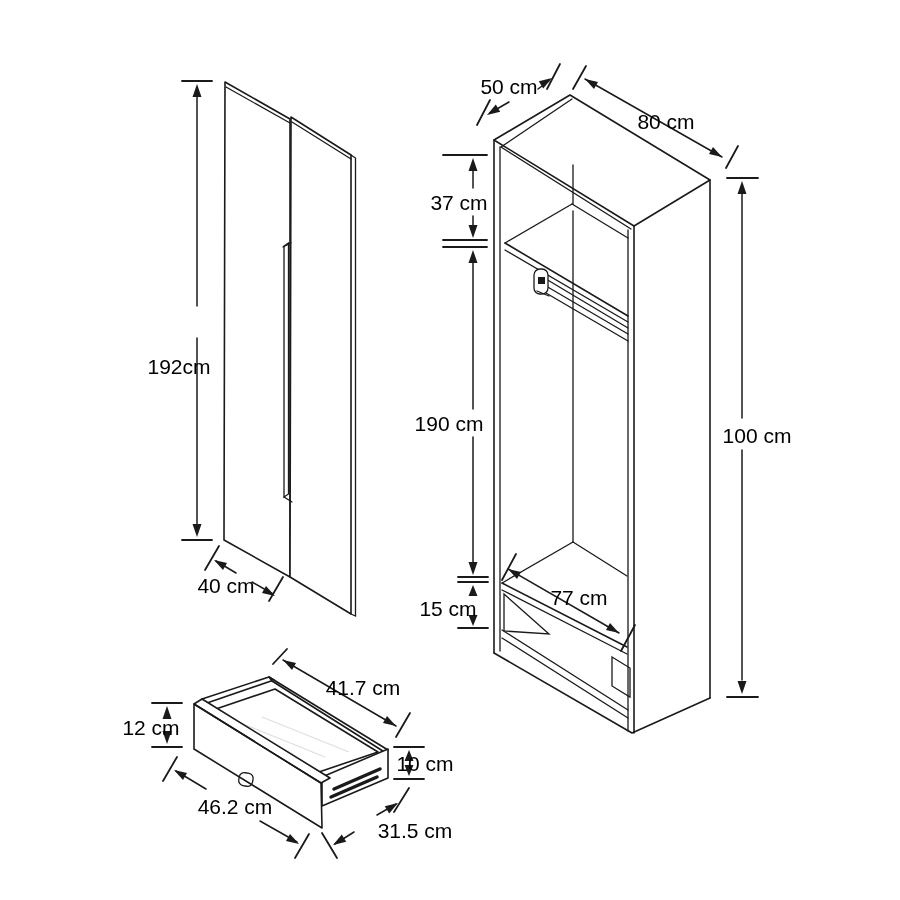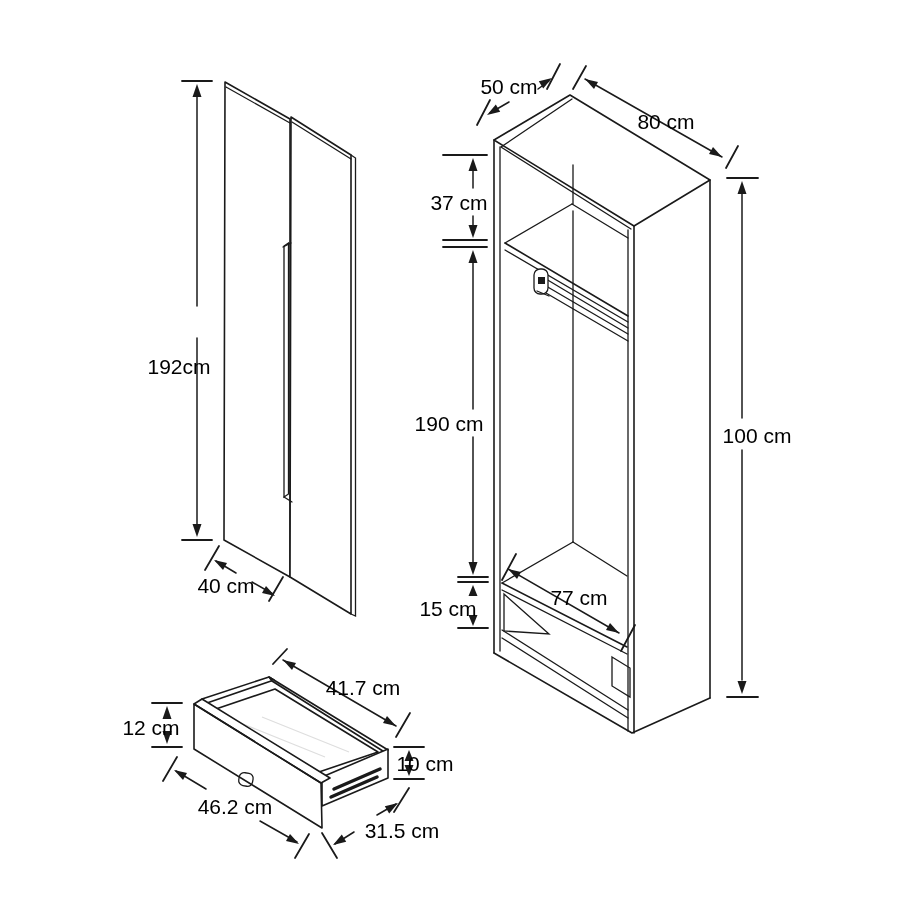--- a/index.html
+++ b/index.html
@@ -219,15 +219,15 @@
   <div class="dim-label" style="left:459px;top:202px;">37 cm</div>
   <div class="dim-label" style="left:449px;top:423px;">190 cm</div>
   <div class="dim-label" style="left:448px;top:608px;">15 cm</div>
   <div class="dim-label" style="left:579px;top:597px;">77 cm</div>
   <div class="dim-label" style="left:757px;top:435px;">100 cm</div>
 
   <div class="dim-label" style="left:151px;top:727px;">12 cm</div>
   <div class="dim-label" style="left:363px;top:687px;">41.7 cm</div>
   <div class="dim-label" style="left:425px;top:763px;">10 cm</div>
   <div class="dim-label" style="left:224px;top:806px;margin-left:11px;">46.2 cm</div>
-  <div class="dim-label" style="left:402px;top:830px;">31.5 cm</div>
+  <div class="dim-label" style="left:415px;top:830px;">31.5 cm</div>
 
 </div>
 
 </body></html>

